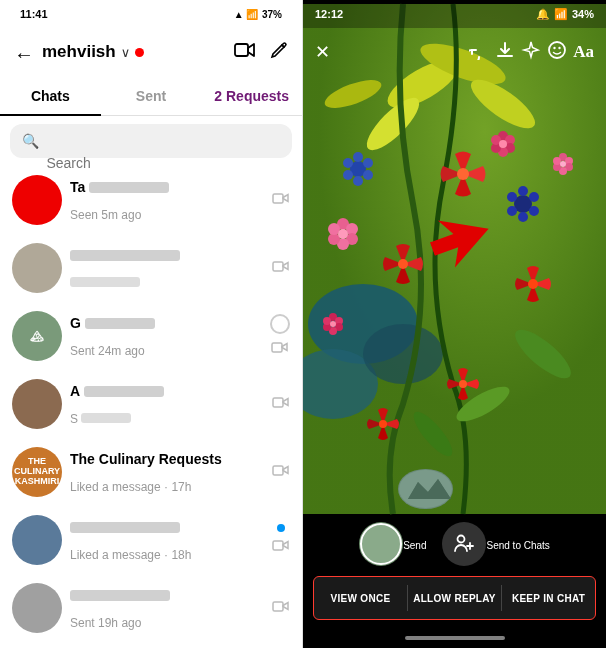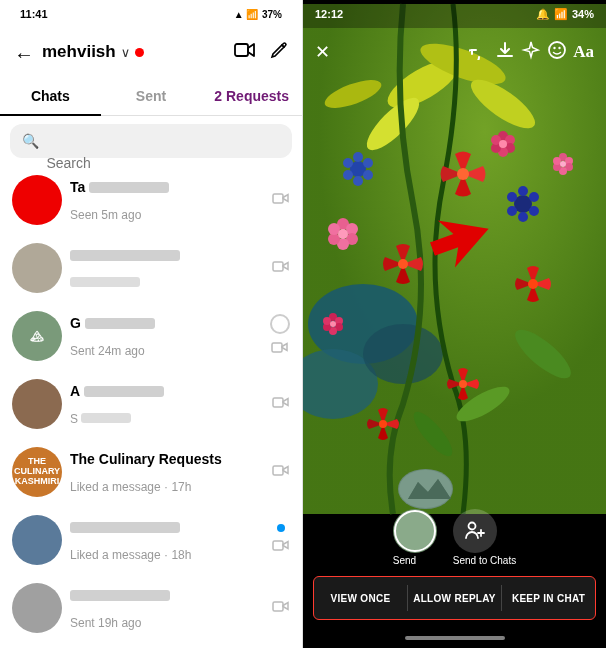--- a/index.html
+++ b/index.html
@@ -254,21 +254,21 @@
       justify-content: center;
       font-size: 20px;
       color: #fff;
     }
     .share-label {
       color: #fff;
       font-size: 10px;
       text-align: center;
       margin-top: 2px;
     }
-    .share-item { display: flex; flex-direction: column; align-items: flex-start; }
+    .share-item { display: flex; flex-direction: row; align-items: center; }
 
     .replay-options {
       background: #1a1a1a;
       border: 1px solid #ff3b30;
       border-radius: 6px;
       display: flex;
       height: 44px;
       margin: 0 10px 8px;
       overflow: hidden;
     }

